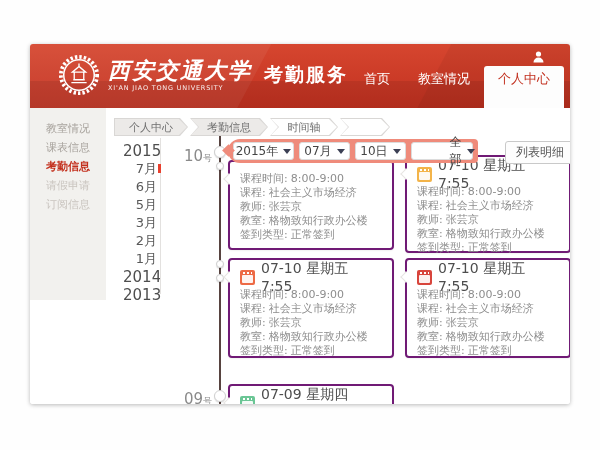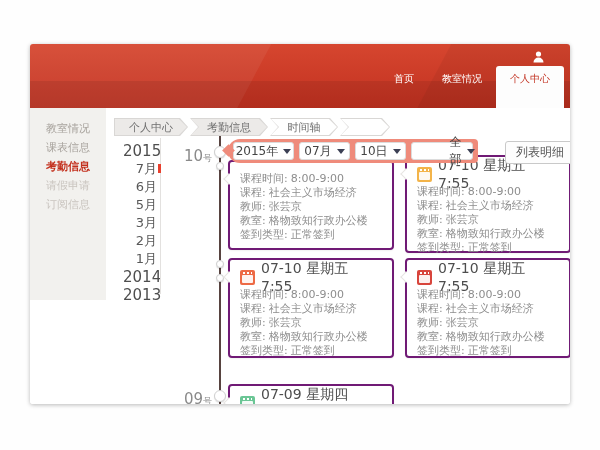--- a/index.html
+++ b/index.html
@@ -14,21 +14,21 @@
   .band2 { position:absolute; right:-60px; top:-20px; width:200px; height:120px; background:rgba(0,0,0,.05); transform:skewX(-28deg); }
   .navstrip { position:absolute; left:0; bottom:0; width:100%; height:27px; background:rgba(0,0,0,.08); }
   .brand { position:absolute; left:28px; top:10px; display:flex; align-items:center; z-index:3; }
   .logo { width:42px; height:42px; }
   .brand-text { margin-left:8px; }
   .brand-cn { color:#fff; font-size:22px; font-weight:bold; font-style:italic; font-family:"DejaVu Serif","Liberation Serif",serif; letter-spacing:2px; line-height:24px; }
   .brand-en { color:rgba(255,255,255,.92); font-size:6.5px; letter-spacing:.8px; margin-top:2px; }
   .app-title { color:#fff; font-size:19px; font-weight:bold; margin-left:12px; letter-spacing:2px; }
   .user-box { position:absolute; right:14px; top:7px; display:flex; align-items:center; gap:4px; color:#fff; font-size:12px; z-index:3;flex-direction:column; }
   .main-nav { position:absolute; right:6px; bottom:0; display:flex; align-items:flex-end; z-index:3; }
-  .nav-item { color:#fff; font-size:10px; line-height:26px; height:42px; padding:0 14px; cursor:pointer; }
+  .nav-item { color:#fff; font-size:13px; line-height:26px; height:42px; padding:0 14px; cursor:pointer; }
   .nav-item.active { background:#fdfdfd; color:#c2301f; border-radius:3px 3px 0 0; }
 
   
   .content { position:relative; height:296px; background:#fff; }
 
   .sidebar { position:absolute; left:0; top:0; width:76px; height:192px; background:#f2f1ee; padding-top:11px; }
   .side-item { height:19px; line-height:19px; text-align:center; font-size:11px; color:#a8a39d; cursor:pointer; }
   .side-item.faint { color:#c9c4bf; }
   .side-item.active { color:#c3301d; font-weight:bold; }
 
@@ -82,20 +82,32 @@
 <body>
 
 <div class="stage">
   <div class="window">
 
     <div class="app-header">
       <div class="band1"></div>
       <div class="band2"></div>
       <div class="navstrip"></div>
 
+      <div class="brand">
+        <svg class="logo" viewBox="0 0 44 44">
+          <circle cx="22" cy="22" r="19" fill="none" stroke="#fff" stroke-width="4" stroke-dasharray="2.5 2.2"></circle>
+          <circle cx="22" cy="22" r="16" fill="none" stroke="#fff" stroke-width="1.6"></circle>
+          <path d="M14 30 h16 M16 27 h12 M17 27 v-8 h10 v8 M22 13 l-7 6 h14 z M22 10 v3" fill="none" stroke="#fff" stroke-width="1.4"></path>
+        </svg>
+        <div class="brand-text">
+          <div class="brand-cn">西安交通大学</div>
+          <div class="brand-en">XI'AN JIAO TONG UNIVERSITY</div>
+        </div>
+        <div class="app-title">考勤服务</div>
+      </div>
 
       <div class="user-box">
         <svg width="11" height="12" viewBox="0 0 11 12">
           <circle cx="5.5" cy="3" r="2.6" fill="#fff"></circle>
           <path d="M0.5 11.5 a5 5 0 0 1 10 0 z" fill="#fff"></path>
         </svg>
         <span>张小小</span>
         <span>学生</span>
       </div>
 

